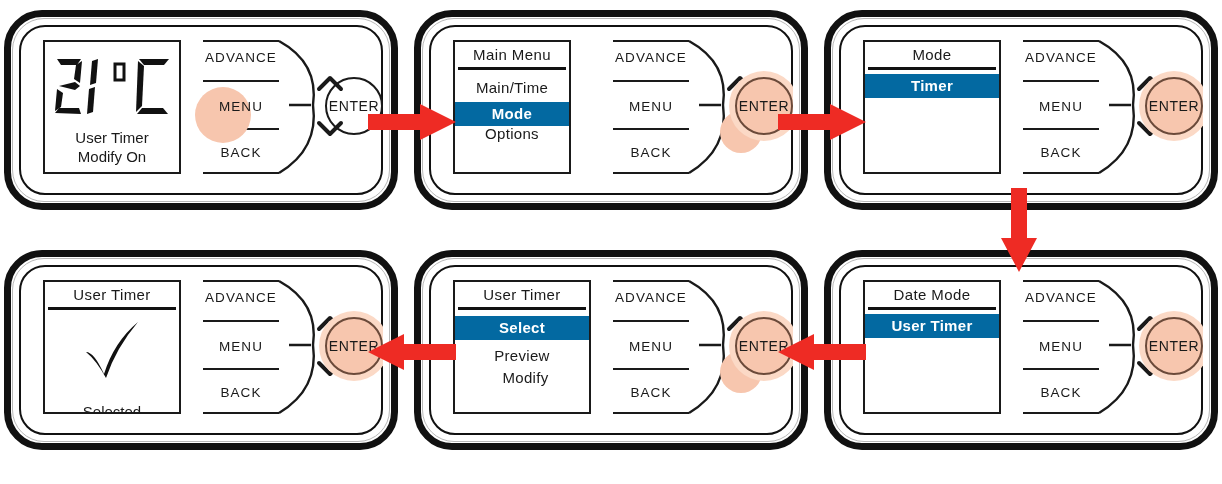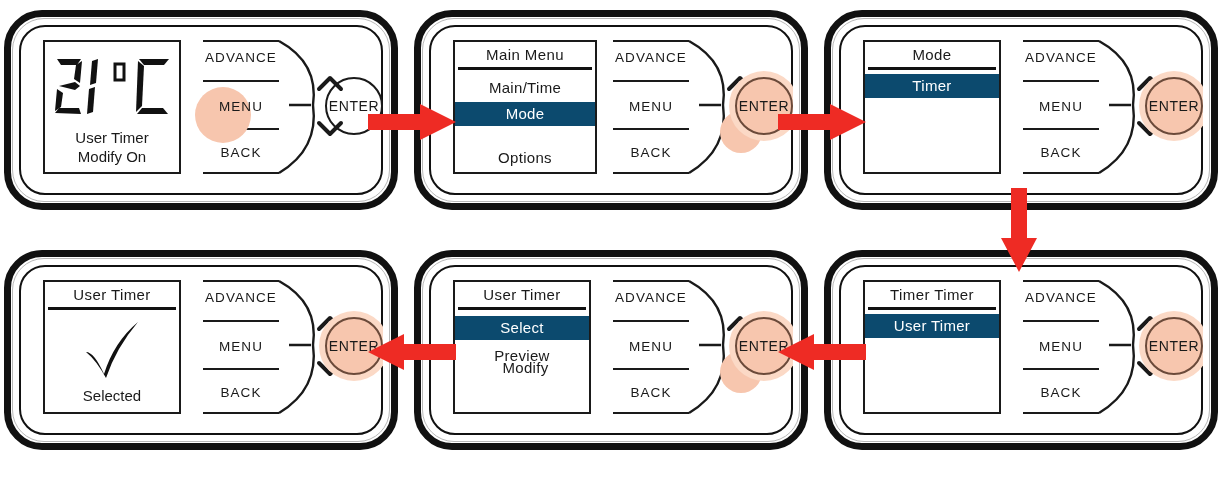--- a/index.html
+++ b/index.html
@@ -50,21 +50,21 @@
   .lcd-headrule{
     position:absolute;left:3px;right:3px;
     height:3px;background:#111111;
   }
   .lcd-row{
     position:absolute;left:0;right:0;
     text-align:center;font-size:15px;color:#1a1a1a;
     letter-spacing:.3px;line-height:20px;
   }
   .lcd-row.sel{
-    background:#0c4a6e;color:#ffffff;font-weight:normal;
+    background:#0369a1;color:#ffffff;font-weight:bold;
   }
   .lcd-foot{
     position:absolute;left:0;right:0;
     text-align:center;font-size:15px;color:#1a1a1a;line-height:19px;
   }
 
   
   .seg-wrap{
     position:absolute;left:0;right:0;top:14px;height:62px;
   }
@@ -157,26 +157,26 @@
       </div>
     </div>
   </div>
 
   <div class="device" style="left:414px;top:10px;width:394px;height:200px;">
     <div class="bez-outer"></div>
     <div class="bez-mid"></div>
     <div class="bez-inner"></div>
     <div class="face">
 
-      <div class="lcd" style="left:24px;top:15px;width:144px;height:134px;">
+      <div class="lcd" style="left:24px;top:15px;width:118px;height:134px;">
         <div class="lcd-head">Main Menu</div>
         <div class="lcd-headrule" style="top:25px;"></div>
         <div class="lcd-row" style="top:34px;height:24px;line-height:24px;">Main/Time</div>
         <div class="lcd-row sel" style="top:60px;height:24px;line-height:24px;">Mode</div>
-        <div class="lcd-row" style="top:104px;height:24px;line-height:24px;">Options</div>
+        <div class="lcd-row" style="top:80px;height:24px;line-height:24px;">Options</div>
       </div>
 
       <div class="ctrl" style="left:172px;top:8px;width:190px;height:152px;">
         <div class="hl-circle" style="left:119px;top:78px;width:42px;height:42px;"></div>
         <div class="hl-glow" style="left:128px;top:38px;width:70px;height:70px;"></div>
         <svg width="190" height="152" viewBox="0 0 190 152">
           <path d="M12 8 H88 M12 48 H88 M12 96 H88 M12 140 H88" stroke="#1a1a1a" stroke-width="2" fill="none"></path>
           <path d="M88 8 Q128 30 122 72 Q128 116 88 140" stroke="#1a1a1a" stroke-width="2.4" fill="none"></path>
           <path d="M98 72 H120" stroke="#1a1a1a" stroke-width="2.4" fill="none"></path>
           <path d="M128 56 L139 45 L150 56" stroke="#1a1a1a" stroke-width="4" fill="none" stroke-linecap="round" stroke-linejoin="round"></path>
@@ -224,21 +224,21 @@
     <div class="bez-mid"></div>
     <div class="bez-inner"></div>
     <div class="face">
 
       <div class="lcd" style="left:24px;top:15px;width:138px;height:134px;">
         <div class="lcd-head">User Timer</div>
         <div class="lcd-headrule" style="top:25px;"></div>
         <svg class="tick-svg" width="80" height="70" viewBox="0 0 80 70" style="top:34px;">
           <path d="M14 36 Q22 36 32 58 Q42 26 66 6 Q44 32 34 62 Q24 44 14 36 Z" fill="#111111"></path>
         </svg>
-        <div class="lcd-foot" style="top:104px;">Selected</div>
+        <div class="lcd-foot" style="top:120px;">Selected</div>
       </div>
 
       <div class="ctrl" style="left:172px;top:8px;width:190px;height:152px;">
         <div class="hl-glow" style="left:128px;top:38px;width:70px;height:70px;"></div>
         <svg width="190" height="152" viewBox="0 0 190 152">
           <path d="M12 8 H88 M12 48 H88 M12 96 H88 M12 140 H88" stroke="#1a1a1a" stroke-width="2" fill="none"></path>
           <path d="M88 8 Q128 30 122 72 Q128 116 88 140" stroke="#1a1a1a" stroke-width="2.4" fill="none"></path>
           <path d="M98 72 H120" stroke="#1a1a1a" stroke-width="2.4" fill="none"></path>
           <path d="M128 56 L139 45 L150 56" stroke="#1a1a1a" stroke-width="4" fill="none" stroke-linecap="round" stroke-linejoin="round"></path>
           <path d="M128 90 L139 101 L150 90" stroke="#1a1a1a" stroke-width="4" fill="none" stroke-linecap="round" stroke-linejoin="round"></path>
@@ -255,21 +255,21 @@
     <div class="bez-outer"></div>
     <div class="bez-mid"></div>
     <div class="bez-inner"></div>
     <div class="face">
 
       <div class="lcd" style="left:24px;top:15px;width:138px;height:134px;">
         <div class="lcd-head">User Timer</div>
         <div class="lcd-headrule" style="top:25px;"></div>
         <div class="lcd-row" style="top:62px;height:24px;line-height:24px;">Preview</div>
         <div class="lcd-row sel" style="top:34px;height:24px;line-height:24px;">Select</div>
-        <div class="lcd-row" style="top:74px;height:24px;line-height:24px;padding-left:7px;">Modify</div>
+        <div class="lcd-row" style="top:84px;height:24px;line-height:24px;padding-left:7px;">Modify</div>
       </div>
 
       <div class="ctrl" style="left:172px;top:8px;width:190px;height:152px;">
         <div class="hl-circle" style="left:119px;top:78px;width:42px;height:42px;"></div>
         <div class="hl-glow" style="left:128px;top:38px;width:70px;height:70px;"></div>
         <svg width="190" height="152" viewBox="0 0 190 152">
           <path d="M12 8 H88 M12 48 H88 M12 96 H88 M12 140 H88" stroke="#1a1a1a" stroke-width="2" fill="none"></path>
           <path d="M88 8 Q128 30 122 72 Q128 116 88 140" stroke="#1a1a1a" stroke-width="2.4" fill="none"></path>
           <path d="M98 72 H120" stroke="#1a1a1a" stroke-width="2.4" fill="none"></path>
           <path d="M128 56 L139 45 L150 56" stroke="#1a1a1a" stroke-width="4" fill="none" stroke-linecap="round" stroke-linejoin="round"></path>
@@ -283,21 +283,21 @@
     </div>
   </div>
 
   <div class="device" style="left:824px;top:250px;width:394px;height:200px;">
     <div class="bez-outer"></div>
     <div class="bez-mid"></div>
     <div class="bez-inner"></div>
     <div class="face">
 
       <div class="lcd" style="left:24px;top:15px;width:138px;height:134px;">
-        <div class="lcd-head">Timer Timer</div>
+        <div class="lcd-head">Date Mode</div>
         <div class="lcd-headrule" style="top:25px;"></div>
         <div class="lcd-row sel" style="top:32px;height:24px;line-height:24px;">User Timer</div>
       </div>
 
       <div class="ctrl" style="left:172px;top:8px;width:190px;height:152px;">
         <div class="hl-glow" style="left:128px;top:38px;width:70px;height:70px;"></div>
         <svg width="190" height="152" viewBox="0 0 190 152">
           <path d="M12 8 H88 M12 48 H88 M12 96 H88 M12 140 H88" stroke="#1a1a1a" stroke-width="2" fill="none"></path>
           <path d="M88 8 Q128 30 122 72 Q128 116 88 140" stroke="#1a1a1a" stroke-width="2.4" fill="none"></path>
           <path d="M98 72 H120" stroke="#1a1a1a" stroke-width="2.4" fill="none"></path>

